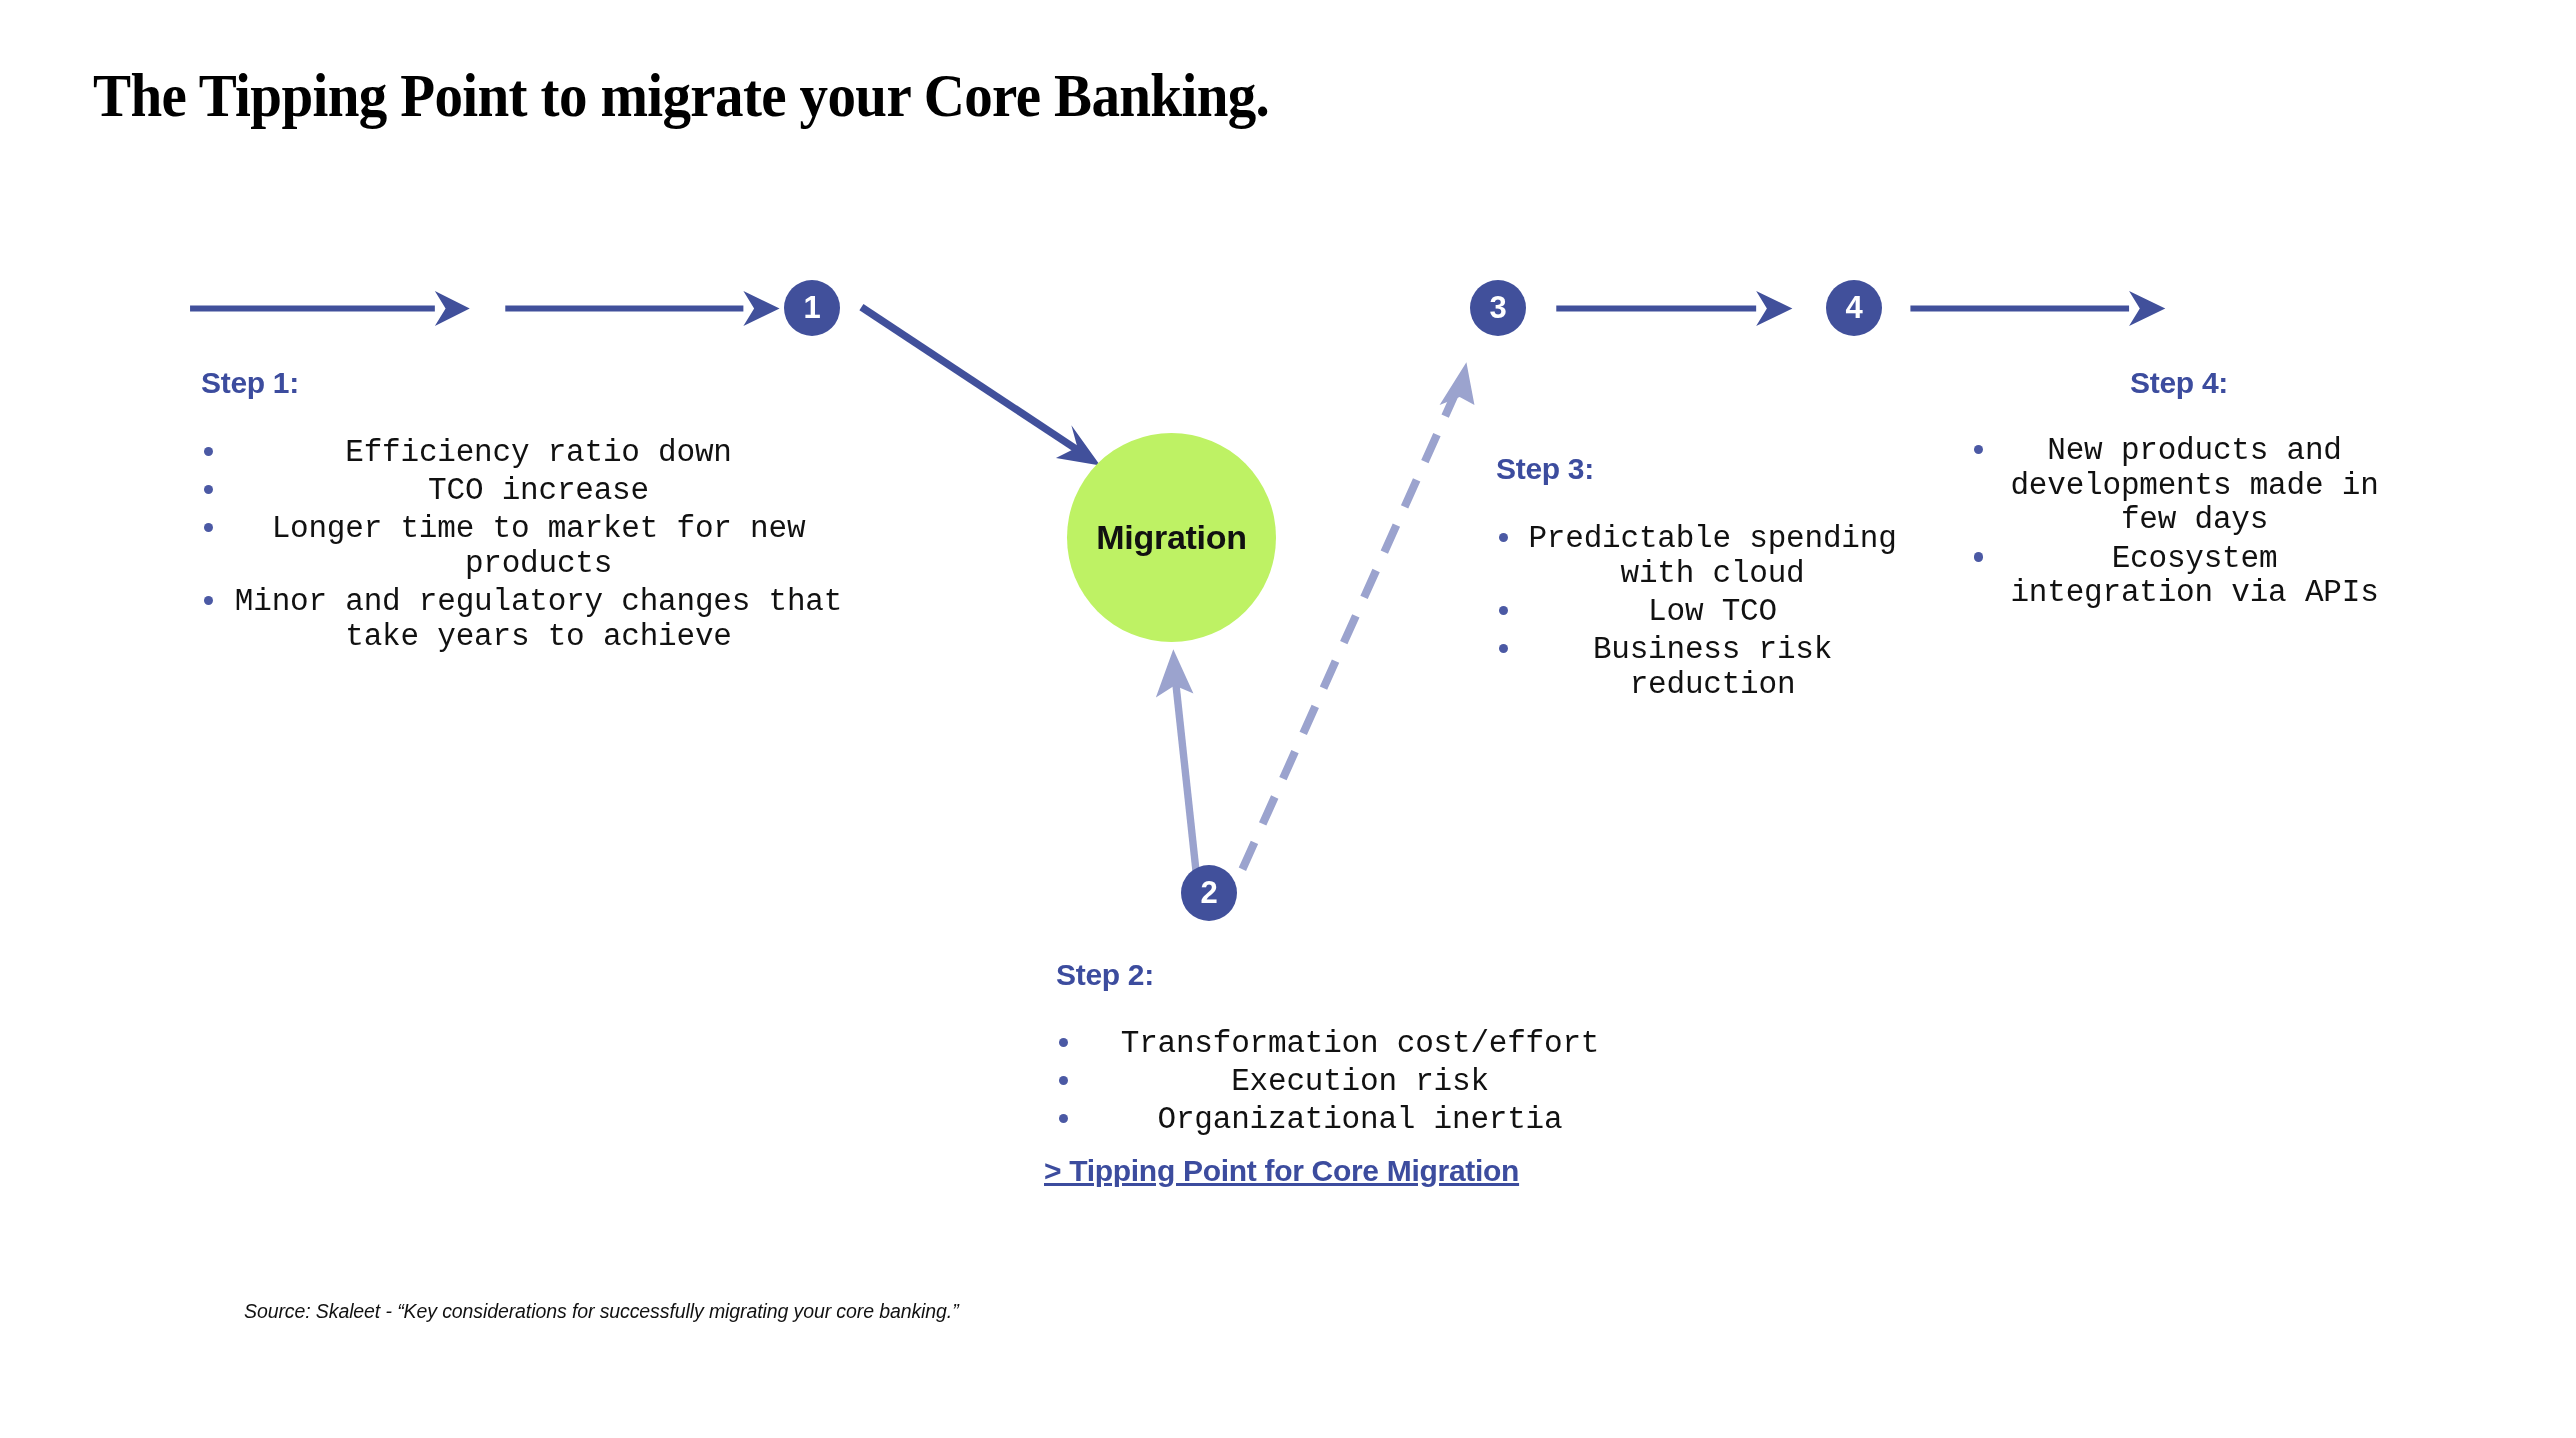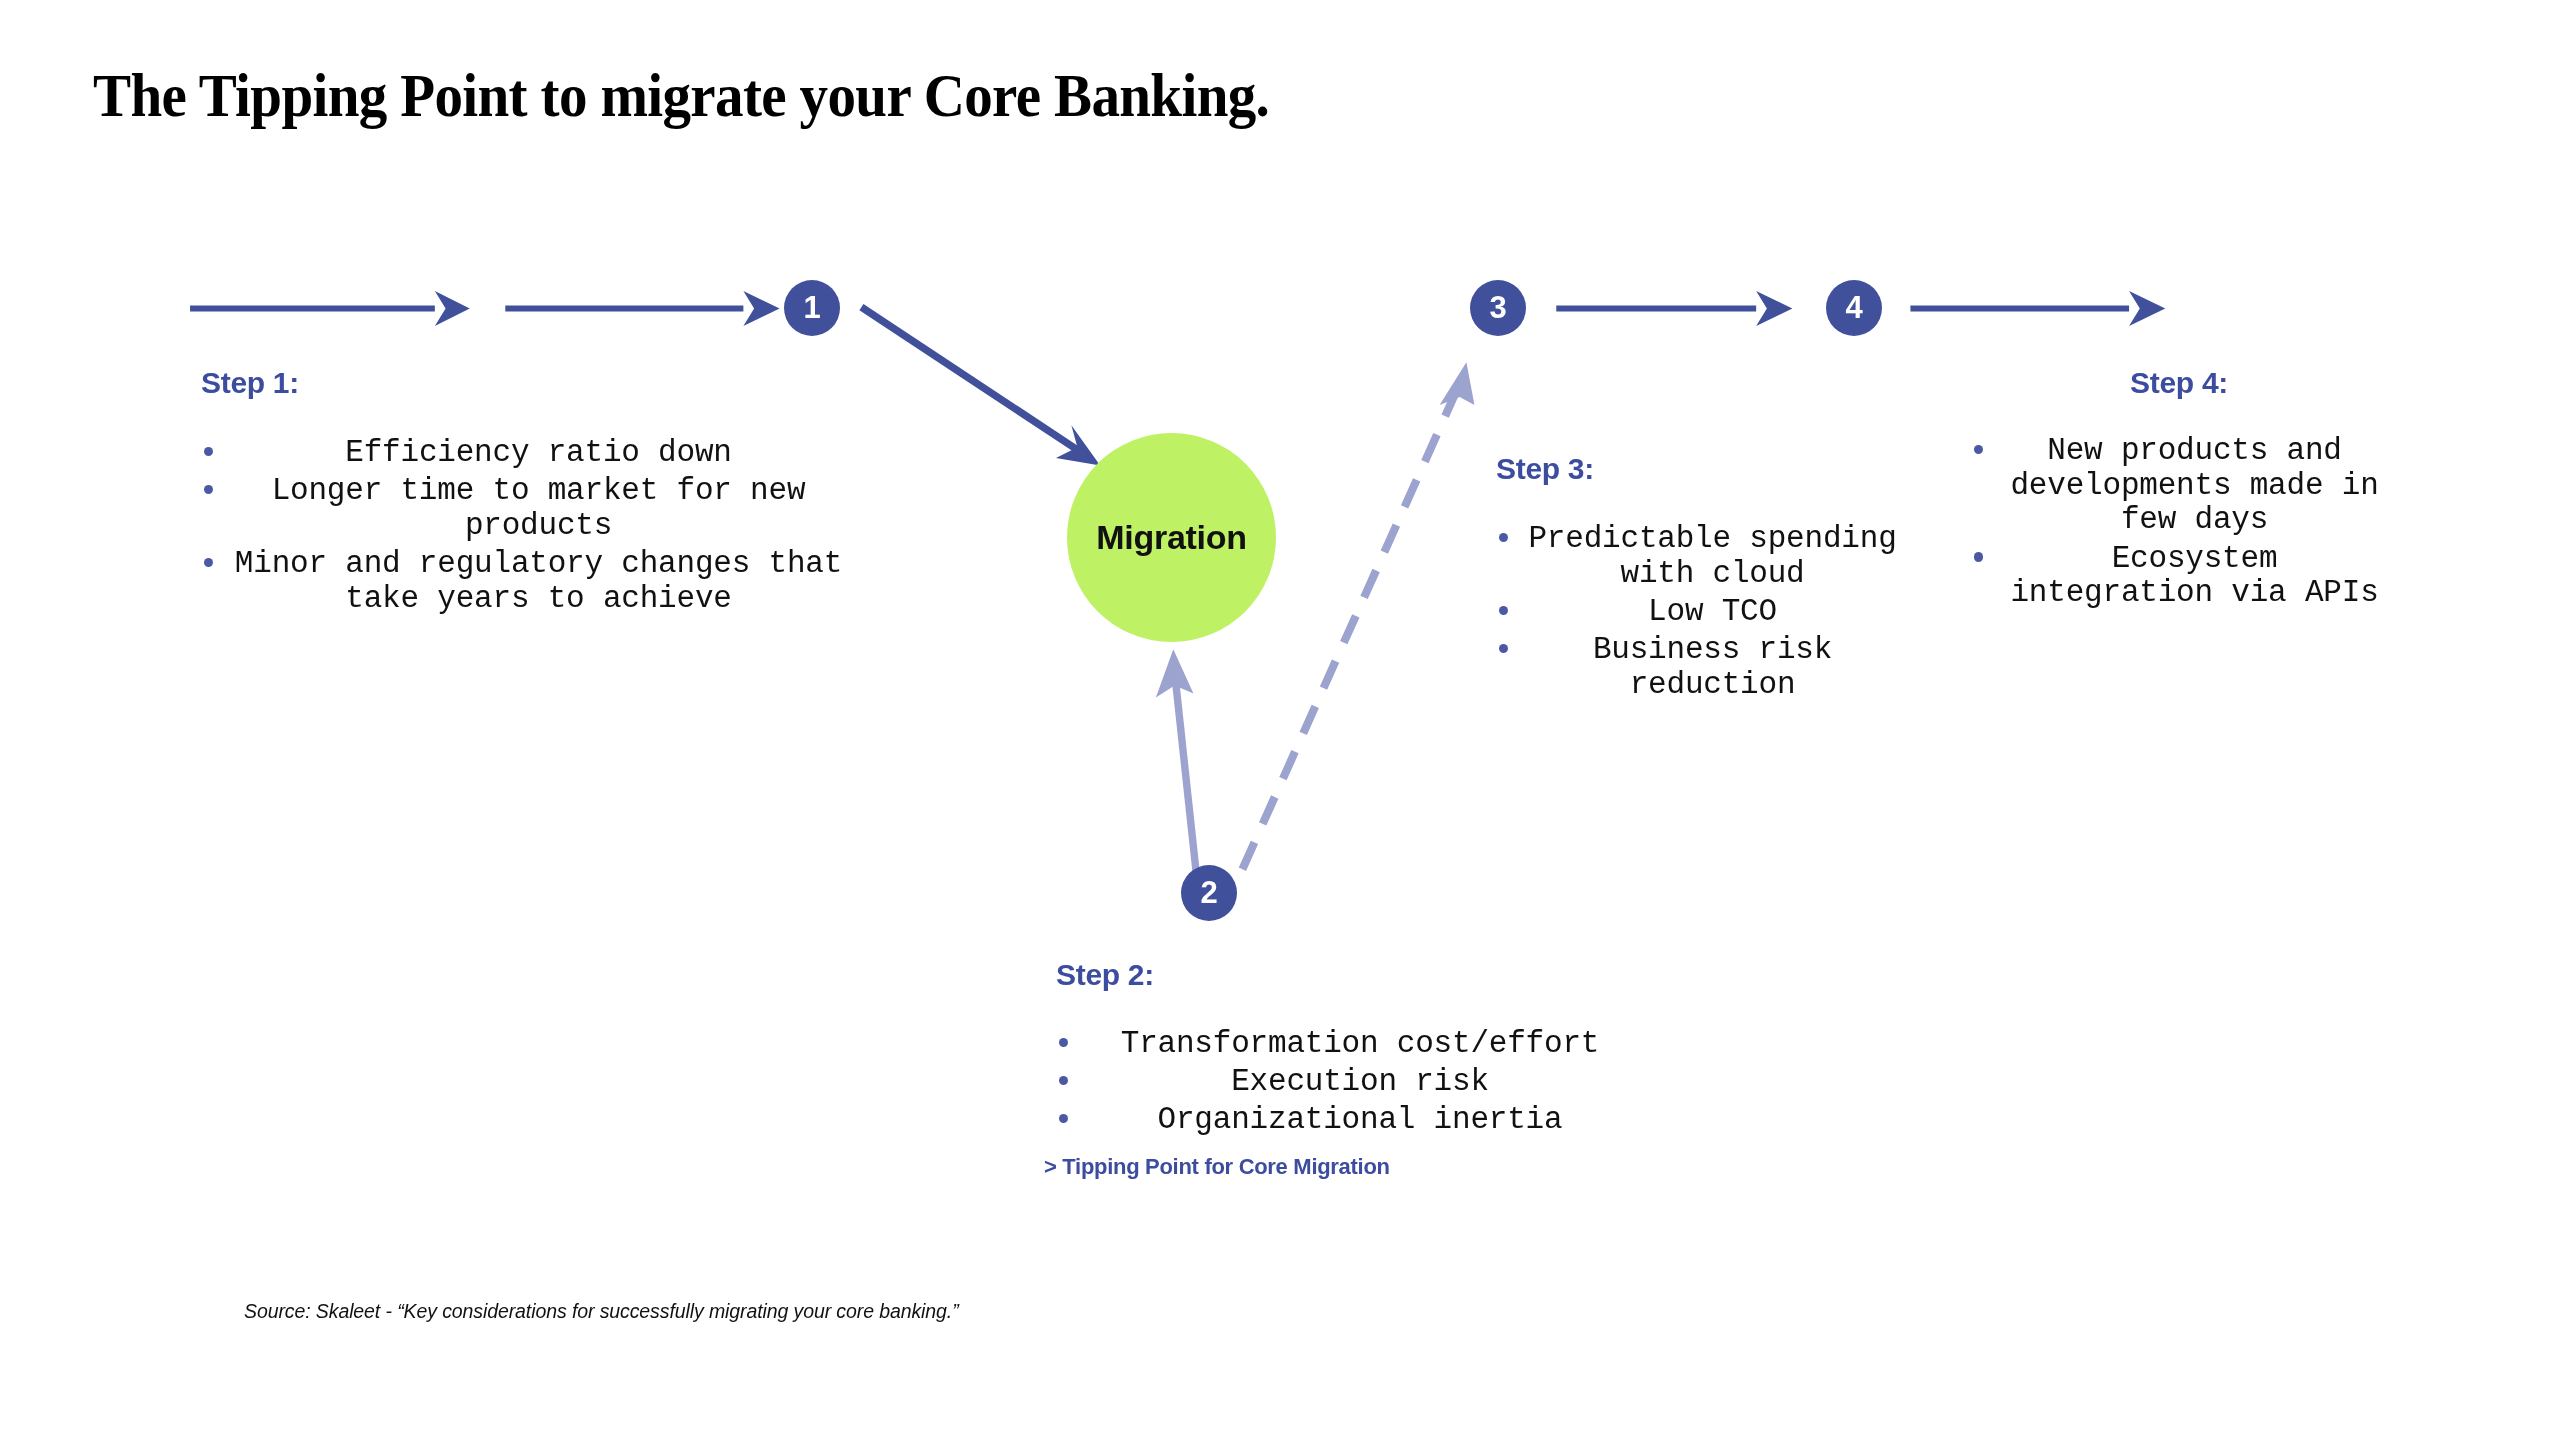--- a/index.html
+++ b/index.html
@@ -131,24 +131,25 @@
   #step-3-block .step-heading { margin-bottom: 36px; }
   #step-4-block .step-heading { margin-bottom: 34px; text-align: center; }
 
   
   #tipping-point-callout {
     position: absolute;
     left: 1044px;
     top: 1154px;
     font-family: "Liberation Sans", sans-serif;
     font-weight: bold;
-    font-size: 22px;
+    font-size: 30px;
     color: #3C4C9E;
     letter-spacing: -0.3px;
     white-space: nowrap;
+    text-decoration: underline;
   }
 
   
   #source-note {
     position: absolute;
     left: 244px;
     top: 1300px;
     font-family: "Liberation Sans", sans-serif;
     font-size: 19.5px;
     font-style: italic;
@@ -215,20 +216,24 @@
 
 <div class="step-block" id="step-1-block">
   <div class="step-heading">Step 1:</div>
   <ul class="step-list">
     <li>
       <span class="bullet-dot"></span>
       <span>Efficiency ratio down</span>
     </li>
     <li>
       <span class="bullet-dot"></span>
+      <span>TCO increase</span>
+    </li>
+    <li>
+      <span class="bullet-dot"></span>
       <span>Longer time to market for new products</span>
     </li>
     <li>
       <span class="bullet-dot"></span>
       <span>Minor and regulatory changes that take years to achieve</span>
     </li>
   </ul>
 </div>
 
 <div class="step-block" id="step-2-block">

